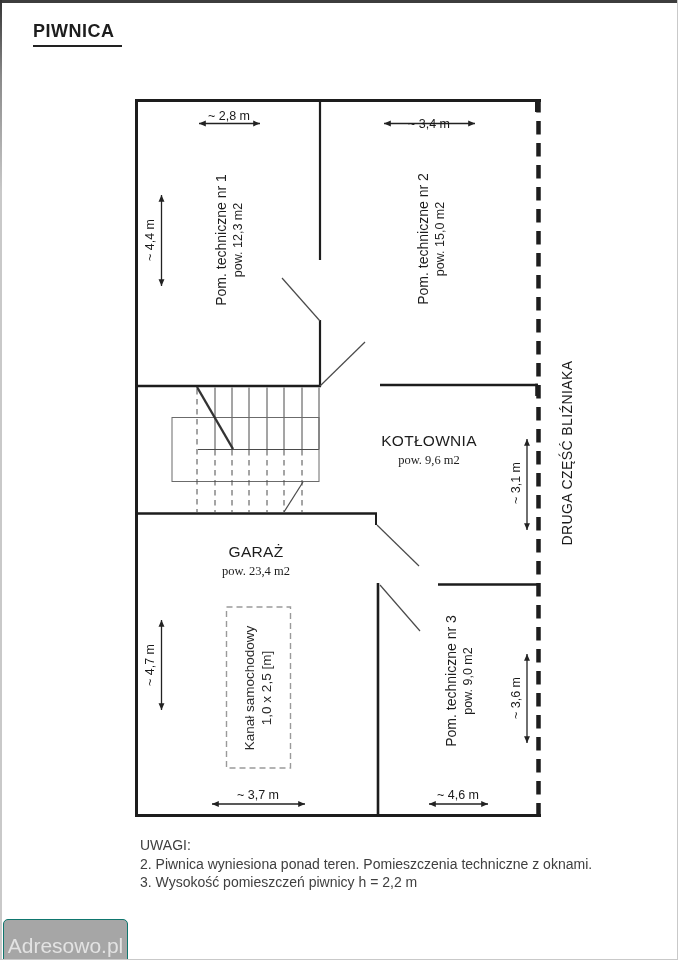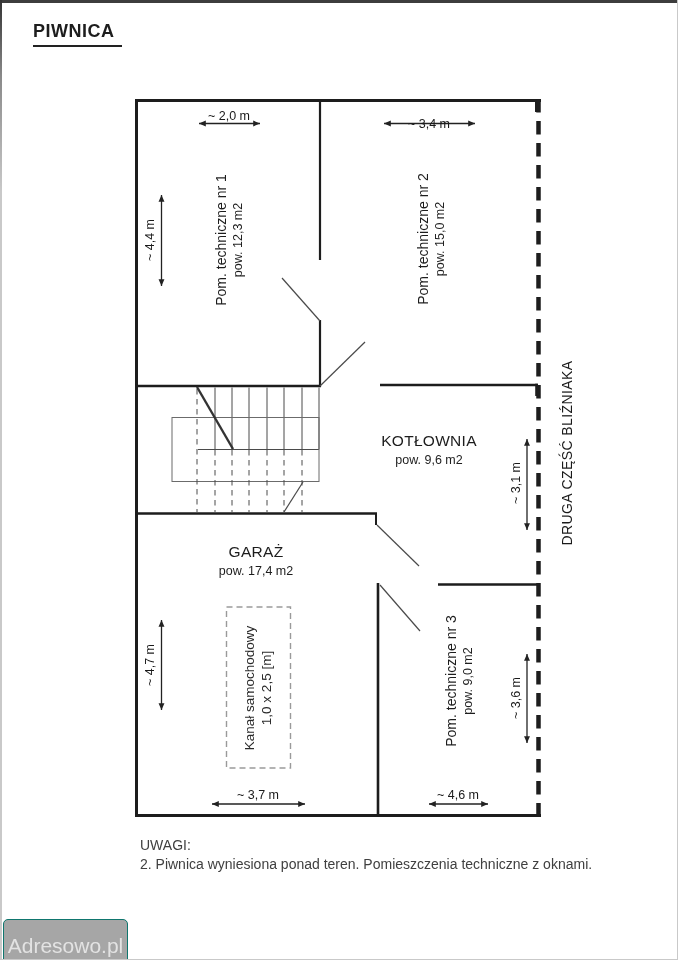--- a/index.html
+++ b/index.html
@@ -29,21 +29,21 @@
     font-size:18px;font-weight:bold;letter-spacing:.5px;
     border-bottom:2px solid #222;padding:0 7px 3px 0;
   }
 
   .dim{font-size:12.5px;color:#1a1a1a;text-align:center;}
 
   .room{text-align:center;line-height:17px;}
   .room .nm{font-size:14px;}
   .room .ar{font-size:12.5px;line-height:16px;}
   .room-big .nm{font-size:15.5px;letter-spacing:.3px;}
-  .room-big .ar{margin-top:3px;}
+  .room-big .ar{margin-top:3px;font-family:Liberation Serif, serif;}
 
   .pit{text-align:center;}
   .pit div{font-size:13.5px;line-height:17px;color:#2a2a2a;}
 
   #party-label{font-size:14px;letter-spacing:.4px;color:#1a1a1a;}
 
   #notes{left:140px;top:836px;font-size:14px;line-height:18.5px;color:#404040;}
 
   #watermark{
     position:absolute;left:3px;top:919px;width:125px;height:54px;
@@ -121,21 +121,21 @@
       <line x1="161.5" y1="620" x2="161.5" y2="710" marker-start="url(#arr)" marker-end="url(#arr)"></line>
       <line x1="527" y1="439" x2="527" y2="530" marker-start="url(#arr)" marker-end="url(#arr)"></line>
       <line x1="527" y1="654" x2="527" y2="743" marker-start="url(#arr)" marker-end="url(#arr)"></line>
       <line x1="212" y1="804" x2="305" y2="804" marker-start="url(#arr)" marker-end="url(#arr)"></line>
       <line x1="429" y1="804" x2="488" y2="804" marker-start="url(#arr)" marker-end="url(#arr)"></line>
     </g>
   </svg>
 
   <div id="title" class="lbl">PIWNICA</div>
 
-  <div class="lbl dim center" style="left:229px;top:116px">~ 2,0 m</div>
+  <div class="lbl dim center" style="left:229px;top:116px">~ 2,8 m</div>
   <div class="lbl dim center" style="left:429px;top:124px">~ 3,4 m</div>
   <div class="lbl dim rot" style="left:150px;top:240px">~ 4,4 m</div>
   <div class="lbl dim rot" style="left:150px;top:665px">~ 4,7 m</div>
   <div class="lbl dim rot" style="left:516px;top:483px">~ 3,1 m</div>
   <div class="lbl dim rot" style="left:516px;top:698px">~ 3,6 m</div>
   <div class="lbl dim center" style="left:258px;top:795px">~ 3,7 m</div>
   <div class="lbl dim center" style="left:458px;top:795px">~ 4,6 m</div>
 
   <div class="lbl room rot" style="left:229px;top:240px">
     <div class="nm">Pom. techniczne nr 1</div>
@@ -144,37 +144,38 @@
   <div class="lbl room rot" style="left:431px;top:239px">
     <div class="nm">Pom. techniczne nr 2</div>
     <div class="ar">pow. 15,0 m2</div>
   </div>
   <div class="lbl room room-big center" style="left:429px;top:450px">
     <div class="nm">KOTŁOWNIA</div>
     <div class="ar">pow. 9,6 m2</div>
   </div>
   <div class="lbl room room-big center" style="left:256px;top:561px">
     <div class="nm">GARAŻ</div>
-    <div class="ar">pow. 17,4 m2</div>
+    <div class="ar">pow. 23,4 m2</div>
   </div>
   <div class="lbl room rot" style="left:459px;top:681px">
     <div class="nm">Pom. techniczne nr 3</div>
     <div class="ar">pow. 9,0 m2</div>
   </div>
 
   <div class="lbl pit rot" style="left:258px;top:688px">
     <div>Kanał samochodowy</div>
     <div>1,0 x 2,5 [m]</div>
   </div>
 
   <div id="party-label" class="lbl rot" style="left:567px;top:453px">DRUGA CZĘŚĆ BLIŹNIAKA</div>
 
   <div id="notes" class="lbl">
     <div>UWAGI:</div>
     <div>2. Piwnica wyniesiona ponad teren. Pomieszczenia techniczne z oknami.</div>
+    <div>3. Wysokość pomieszczeń piwnicy h = 2,2 m</div>
   </div>
 
   <div id="watermark" style="background: rgb(166, 166, 166); color: rgb(227, 227, 227);">Adresowo.pl</div>
 
   <div class="frame">
     <div class="edge-top"></div>
     <div class="edge-left"></div>
     <div class="edge-right"></div>
     <div class="edge-bottom"></div>
   </div>

